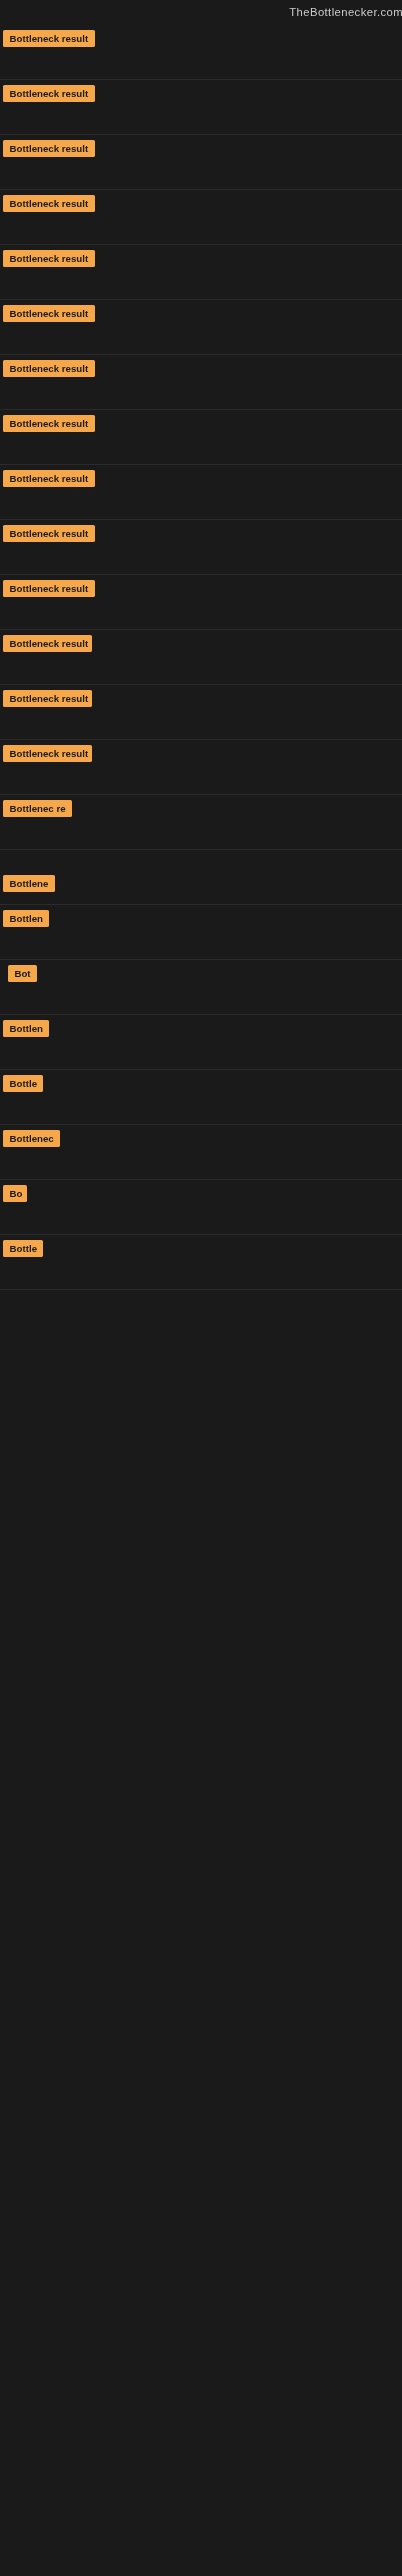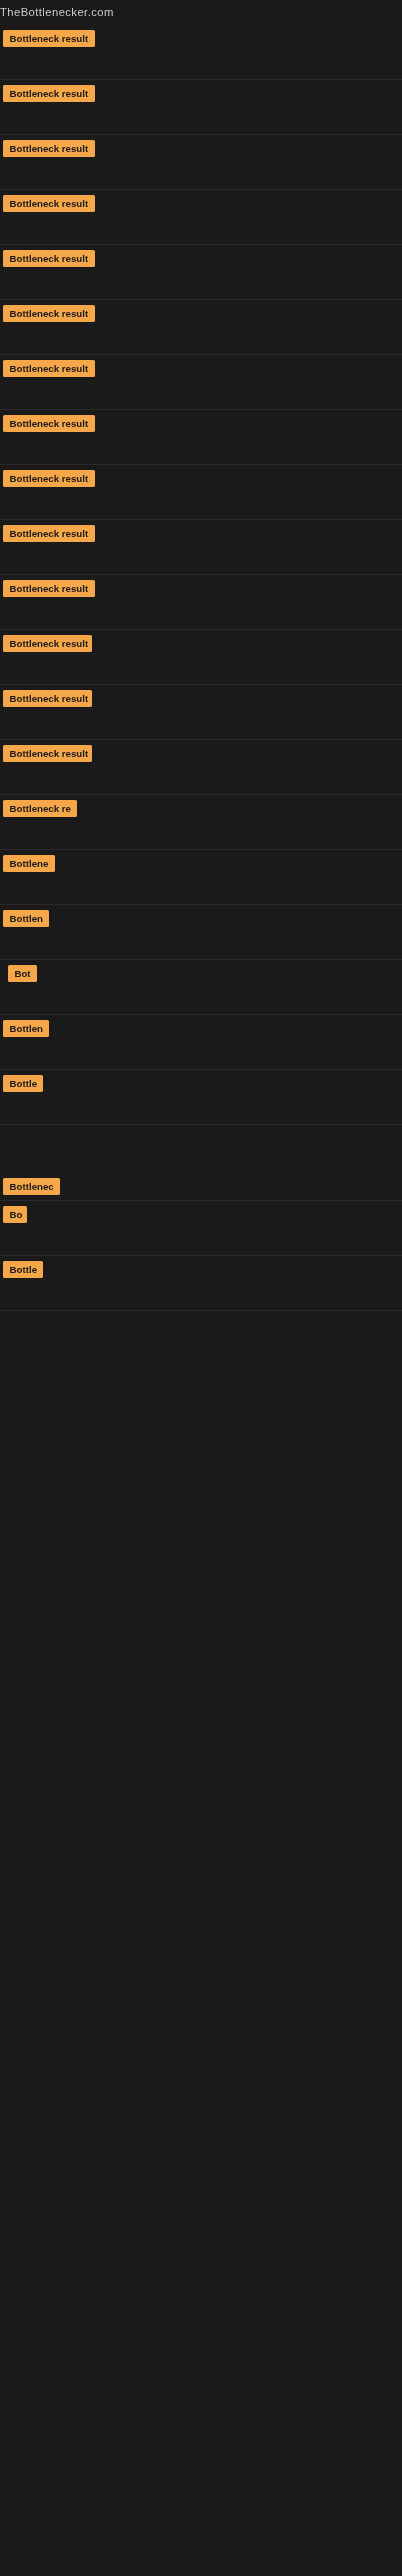--- a/index.html
+++ b/index.html
@@ -10,21 +10,21 @@
 
     body {
       width: 403px;
       min-height: 2576px;
       background-color: #1a1a1a;
       font-family: Arial, sans-serif;
       position: relative;
     }
 
     .site-title {
-      text-align: left;
+      text-align: right;
       color: #cccccc;
       font-size: 11.3px;
       padding: 6.4px 0;
       letter-spacing: 0.4px;
     }
 
     .bottleneck-badge {
       background-color: #f5a74a;
       color: #1a1a1a;
       font-size: 9.7px;
@@ -87,39 +87,39 @@
     <div class="row" style="min-height: 55px;">
       <div class="bottleneck-badge" style="max-width: 89px;">Bottleneck result</div>
     </div>
     <div class="row" style="min-height: 55px;">
       <div class="bottleneck-badge" style="max-width: 89px;">Bottleneck result</div>
     </div>
     <div class="row" style="min-height: 55px;">
       <div class="bottleneck-badge" style="max-width: 89px;">Bottleneck result</div>
     </div>
     <div class="row" style="min-height: 55px;">
-      <div class="bottleneck-badge" style="max-width: 76px;">Bottleneck re</div>
+      <div class="bottleneck-badge" style="max-width: 76px;">Bottlenec re</div>
     </div>
     <div class="row" style="min-height: 55px;">
-      <div class="bottleneck-badge" style="max-width: 63px;">Bottlene</div>
+      <div class="bottleneck-badge" style="max-width: 63px; margin-top: 20px;">Bottlene</div>
     </div>
     <div class="row" style="min-height: 55px;">
       <div class="bottleneck-badge" style="max-width: 55px;">Bottlen</div>
     </div>
     <div class="row" style="min-height: 55px; padding-left: 8px;">
       <div class="bottleneck-badge" style="max-width: 34px;">Bot</div>
     </div>
     <div class="row" style="min-height: 55px;">
       <div class="bottleneck-badge" style="max-width: 55px;">Bottlen</div>
     </div>
     <div class="row" style="min-height: 55px;">
       <div class="bottleneck-badge" style="max-width: 47px;">Bottle</div>
     </div>
     <div class="row" style="min-height: 55px;">
-      <div class="bottleneck-badge" style="max-width: 64px; margin-top: 48px;">Bottlenec</div>
+      <div class="bottleneck-badge" style="max-width: 64px;">Bottlenec</div>
     </div>
     <div class="row" style="min-height: 55px;">
       <div class="bottleneck-badge" style="max-width: 24px;">Bo</div>
     </div>
     <div class="row" style="min-height: 55px;">
       <div class="bottleneck-badge" style="max-width: 47px;">Bottle</div>
     </div>
   </div>
 
 <div style="height: 805px;"></div>

